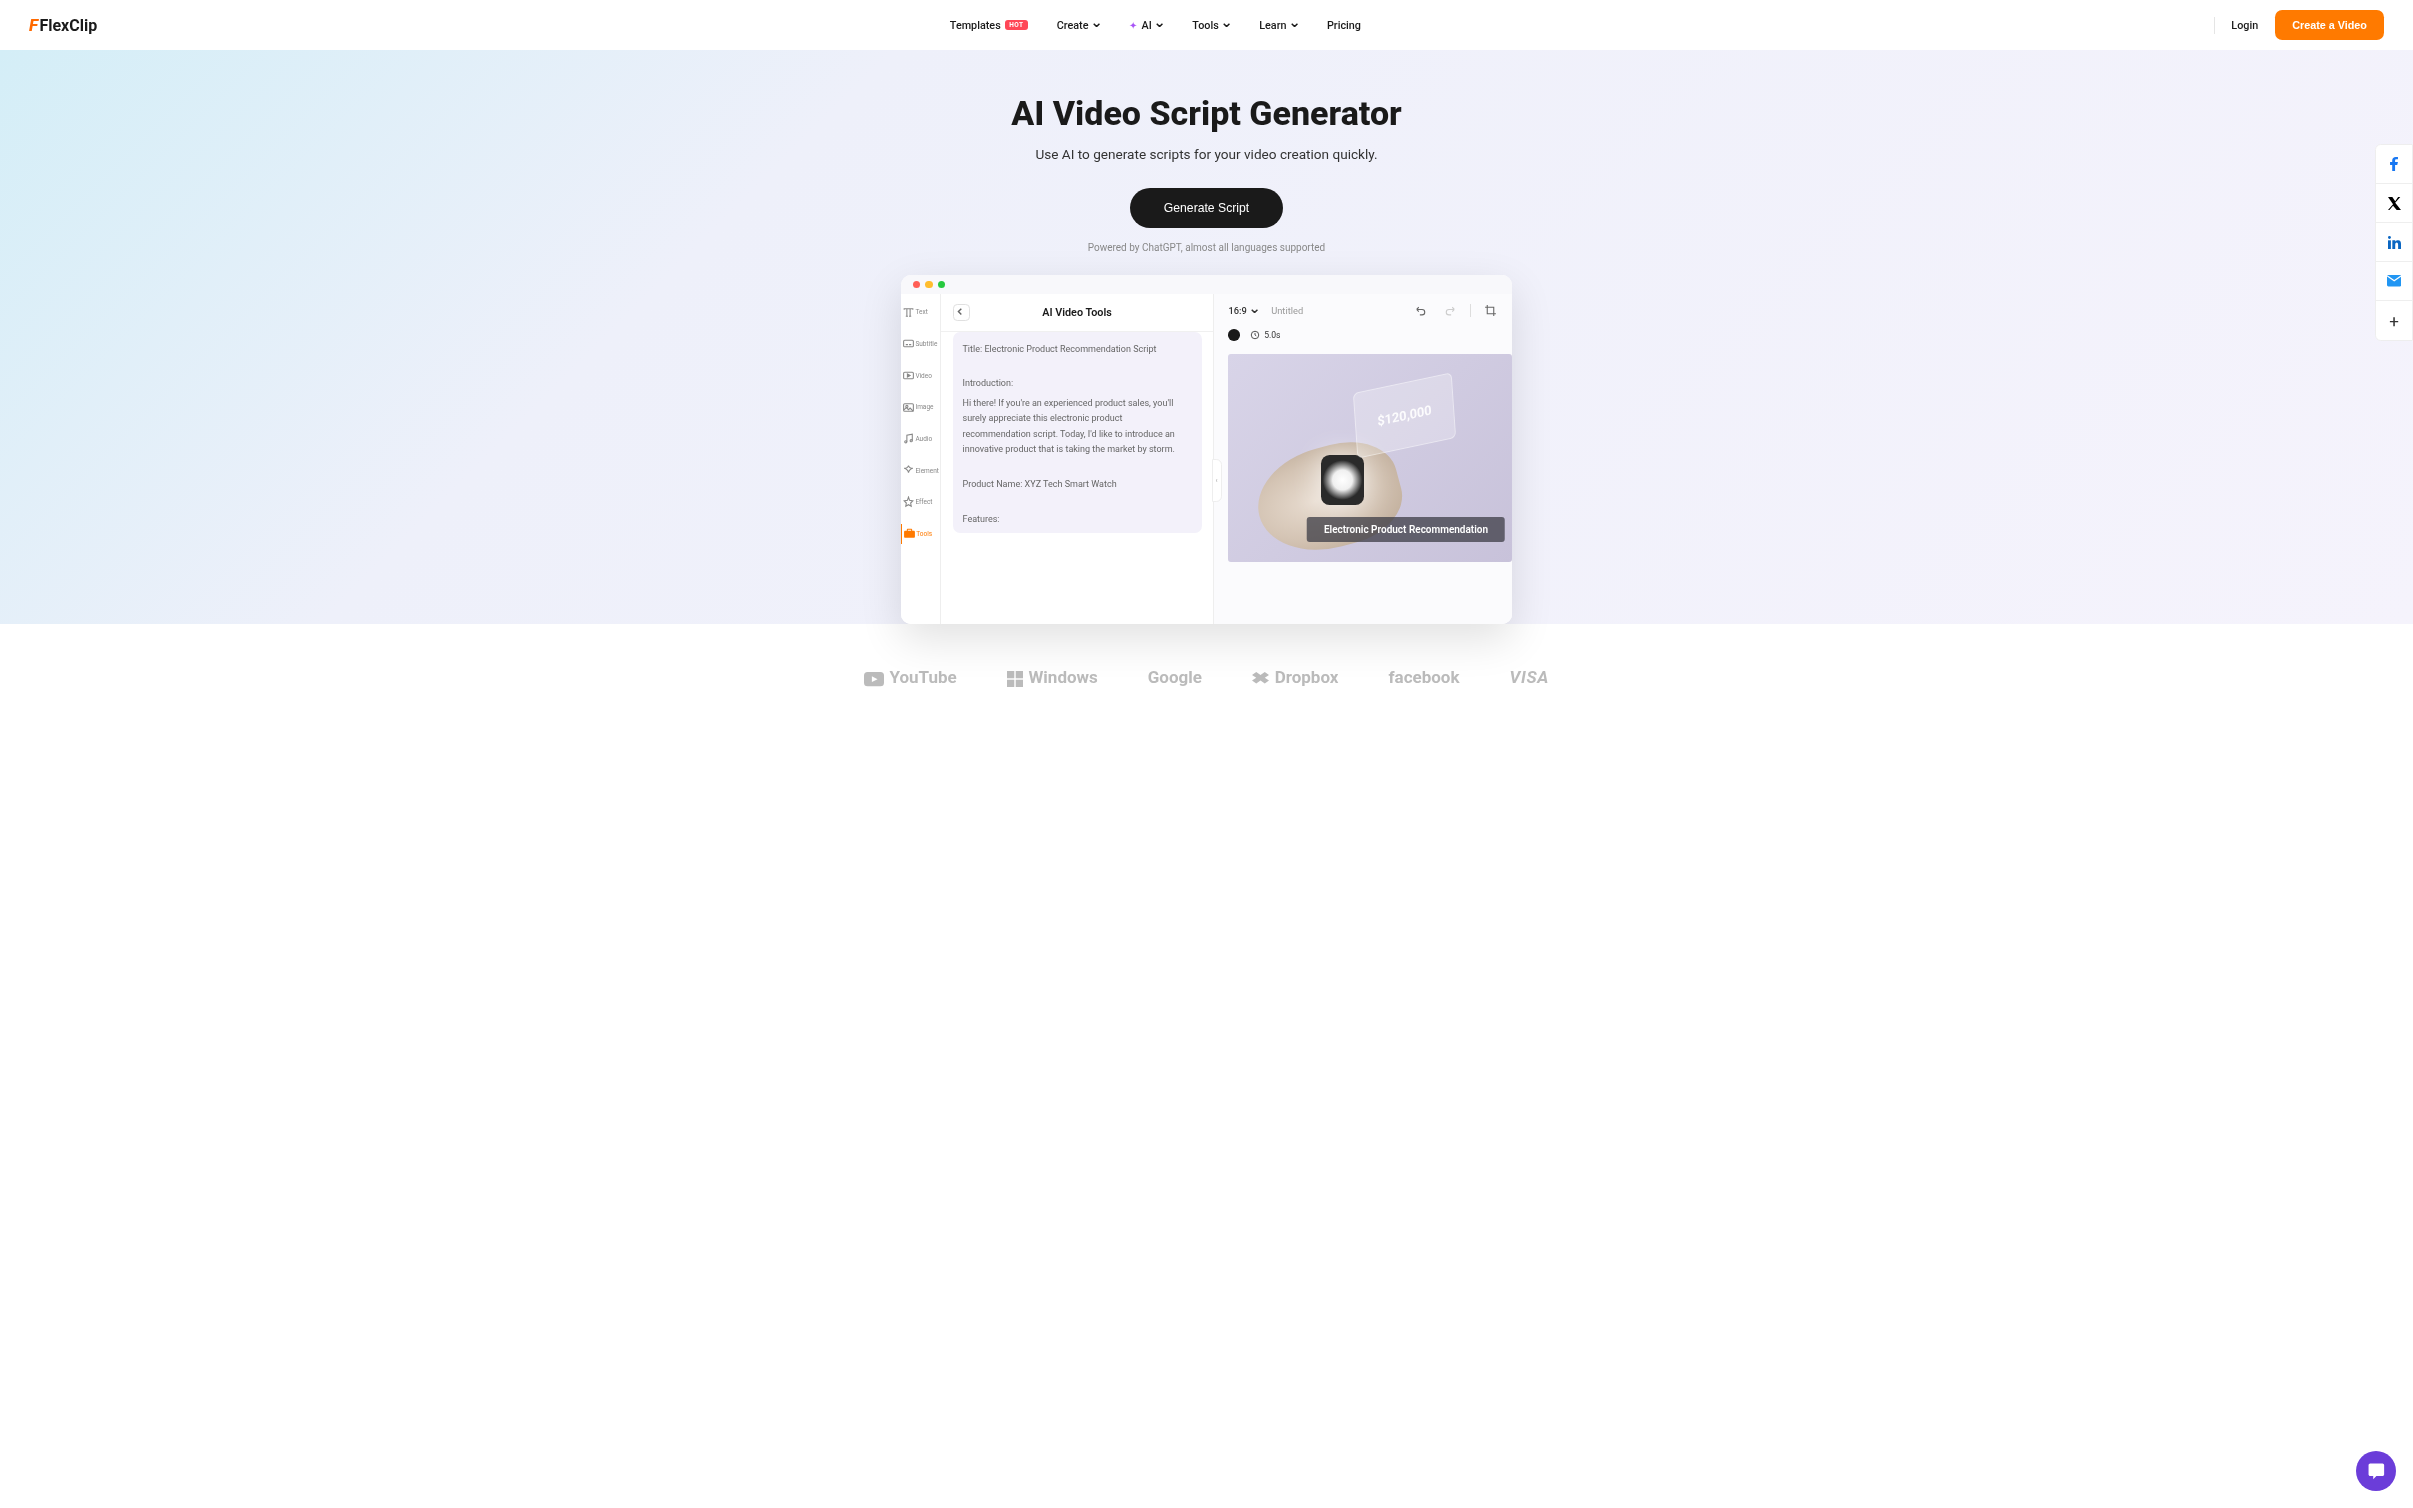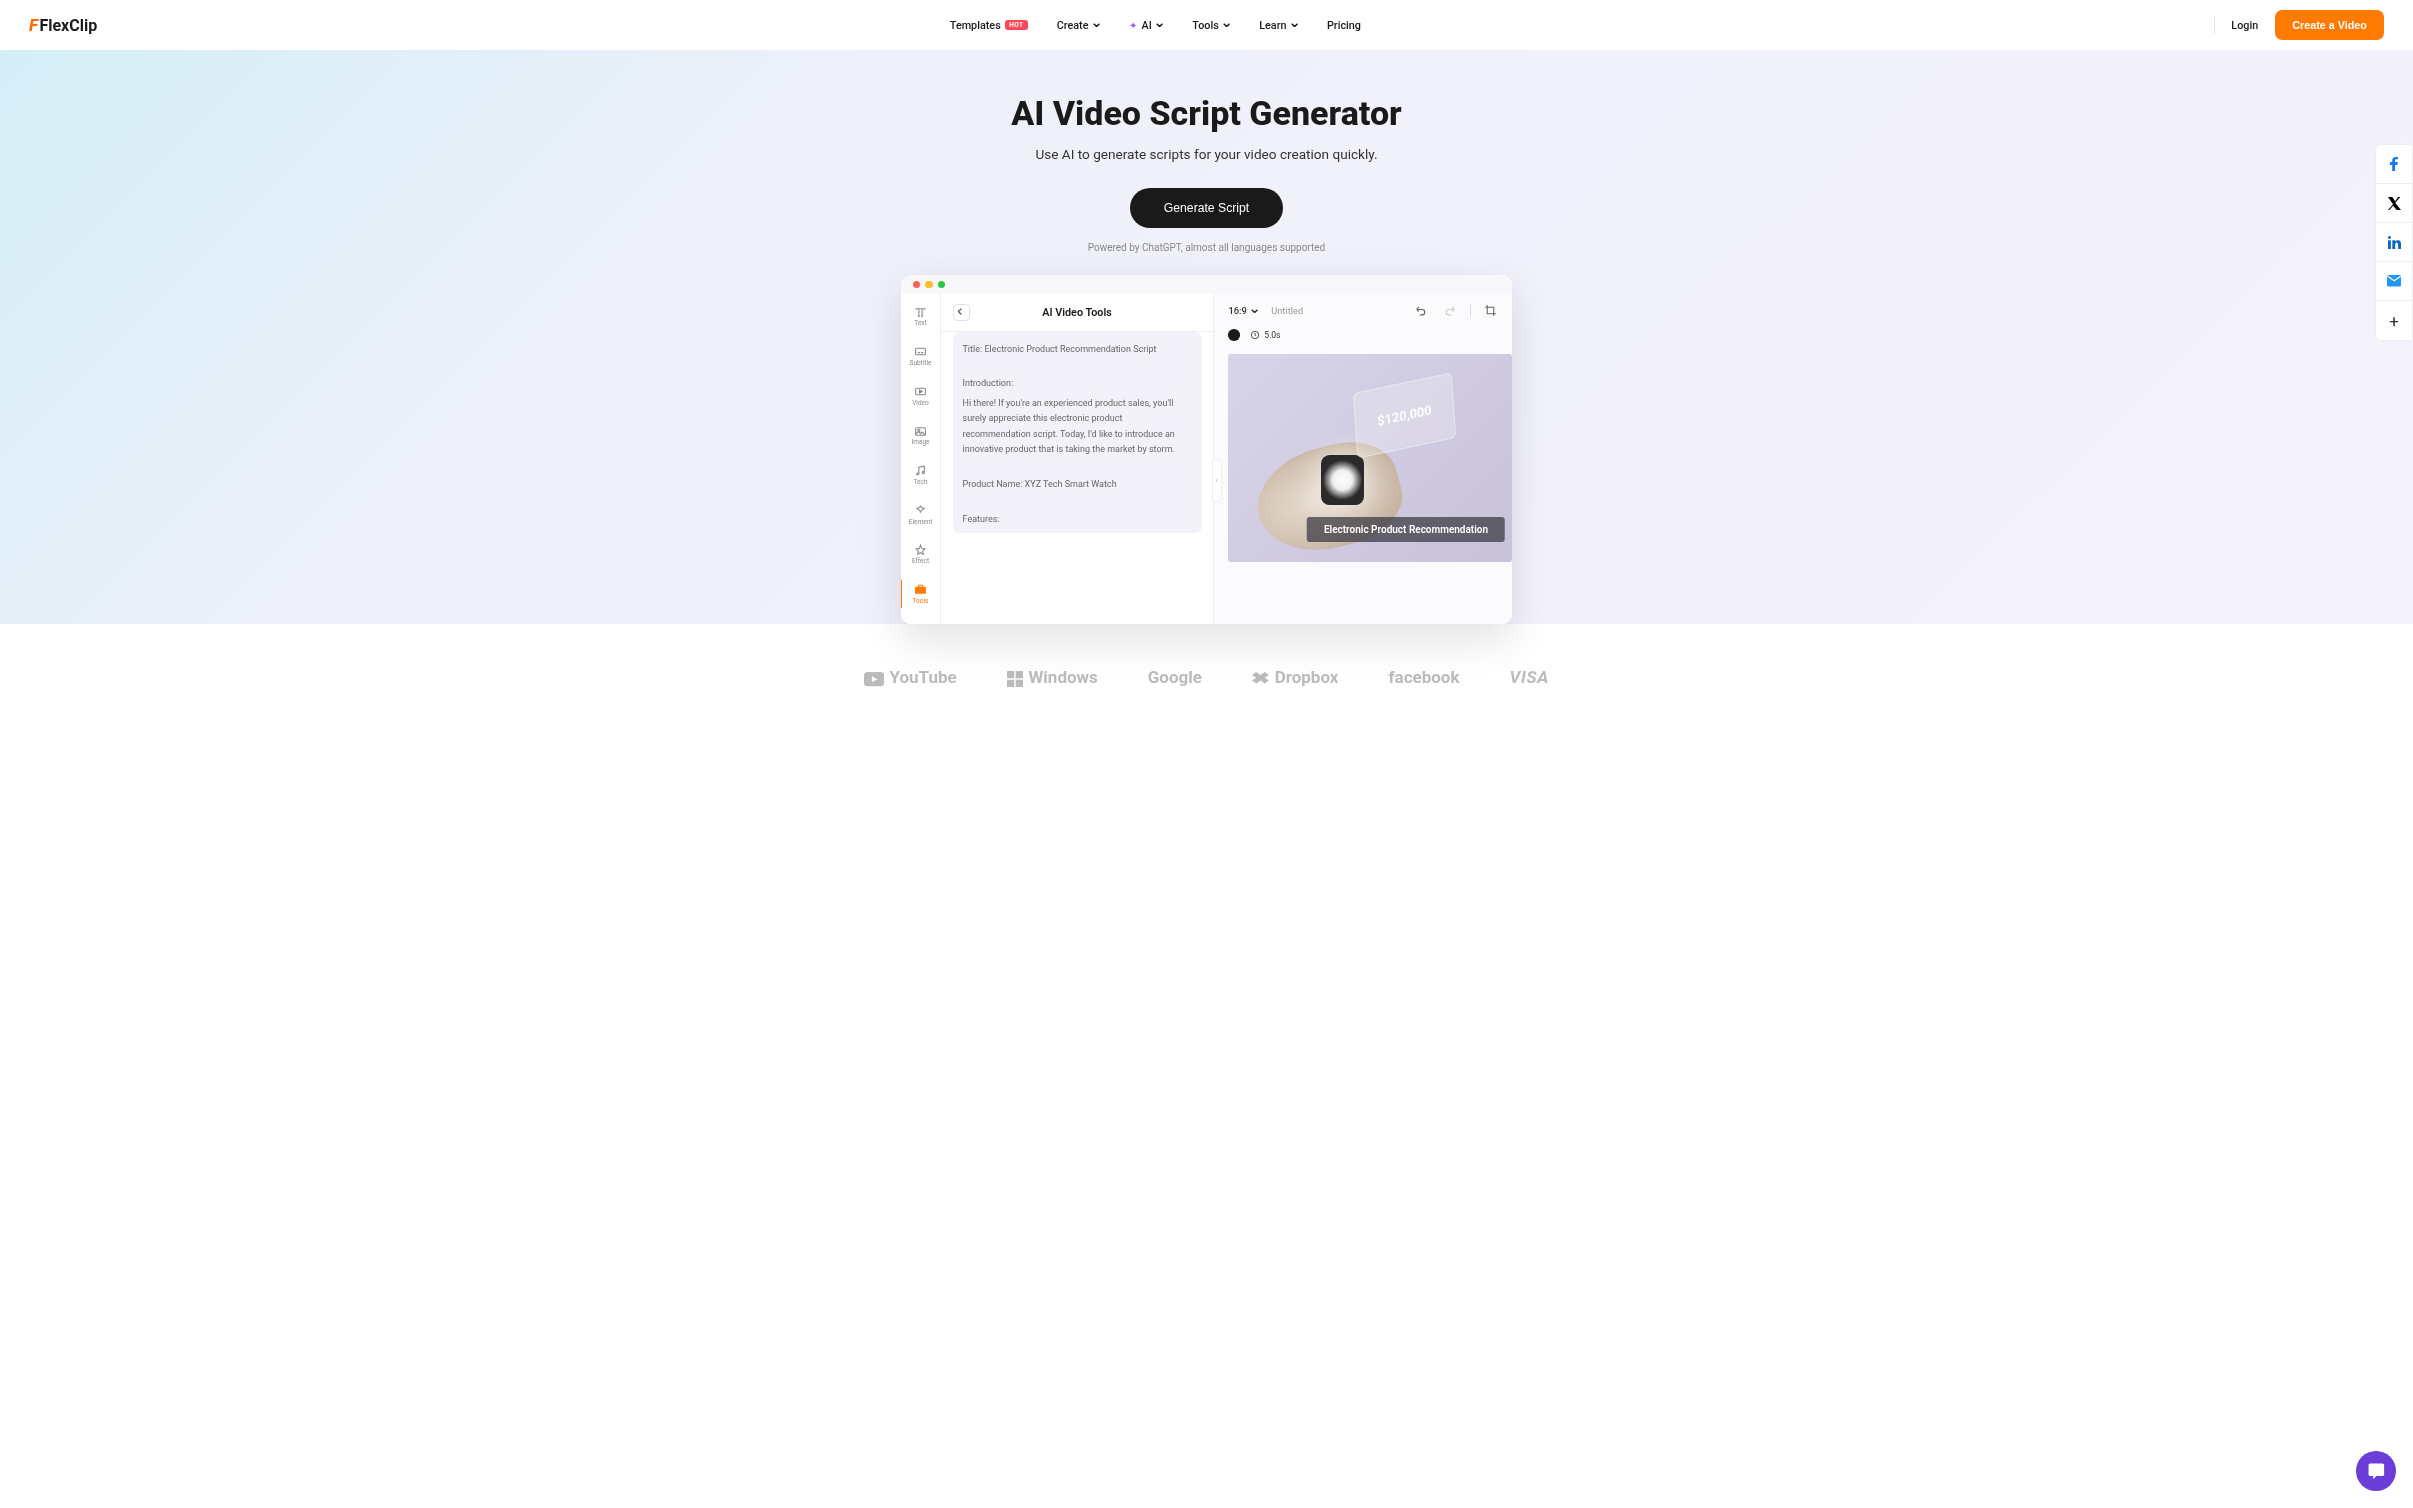--- a/index.html
+++ b/index.html
@@ -172,21 +172,20 @@
       border-right: 0.7px solid #eee;
       display: flex;
       flex-direction: column;
       align-items: center;
       padding-top: 8.6px;
       gap: 11.5px;
       background: #fff;
     }
     .sidebar-item {
       display: flex;
-      flex-direction: column;
       align-items: center;
       gap: 0;
       cursor: pointer;
       width: 100%;
       padding: 2.9px 0;
     }
     .sidebar-item.active {
       border-left: 2.2px solid #ff7a00;
       margin-left: -2.2px;
     }
@@ -583,21 +582,21 @@
           <span class="sidebar-label">Image</span>
         </div>
         <div class="sidebar-item">
           <div class="sidebar-icon">
               <svg width="13" height="13" viewBox="0 0 24 24" fill="none" stroke="currentColor" stroke-width="2">
                 <path d="M9 18V6l10-2v12"></path>
                 <circle cx="7" cy="18" r="2"></circle>
                 <circle cx="17" cy="16" r="2"></circle>
               </svg>
             </div>
-          <span class="sidebar-label">Tech</span>
+          <span class="sidebar-label">Audio</span>
         </div>
         <div class="sidebar-item">
           <div class="sidebar-icon">
               <svg width="13" height="13" viewBox="0 0 24 24" fill="none" stroke="currentColor" stroke-width="2">
                 <path d="M12 3c-1 4-4 5-8 5 4 1 7 3 8 8 1-5 4-7 8-8-4 0-7-1-8-5z"></path>
               </svg>
             </div>
           <span class="sidebar-label">Element</span>
         </div>
         <div class="sidebar-item">

